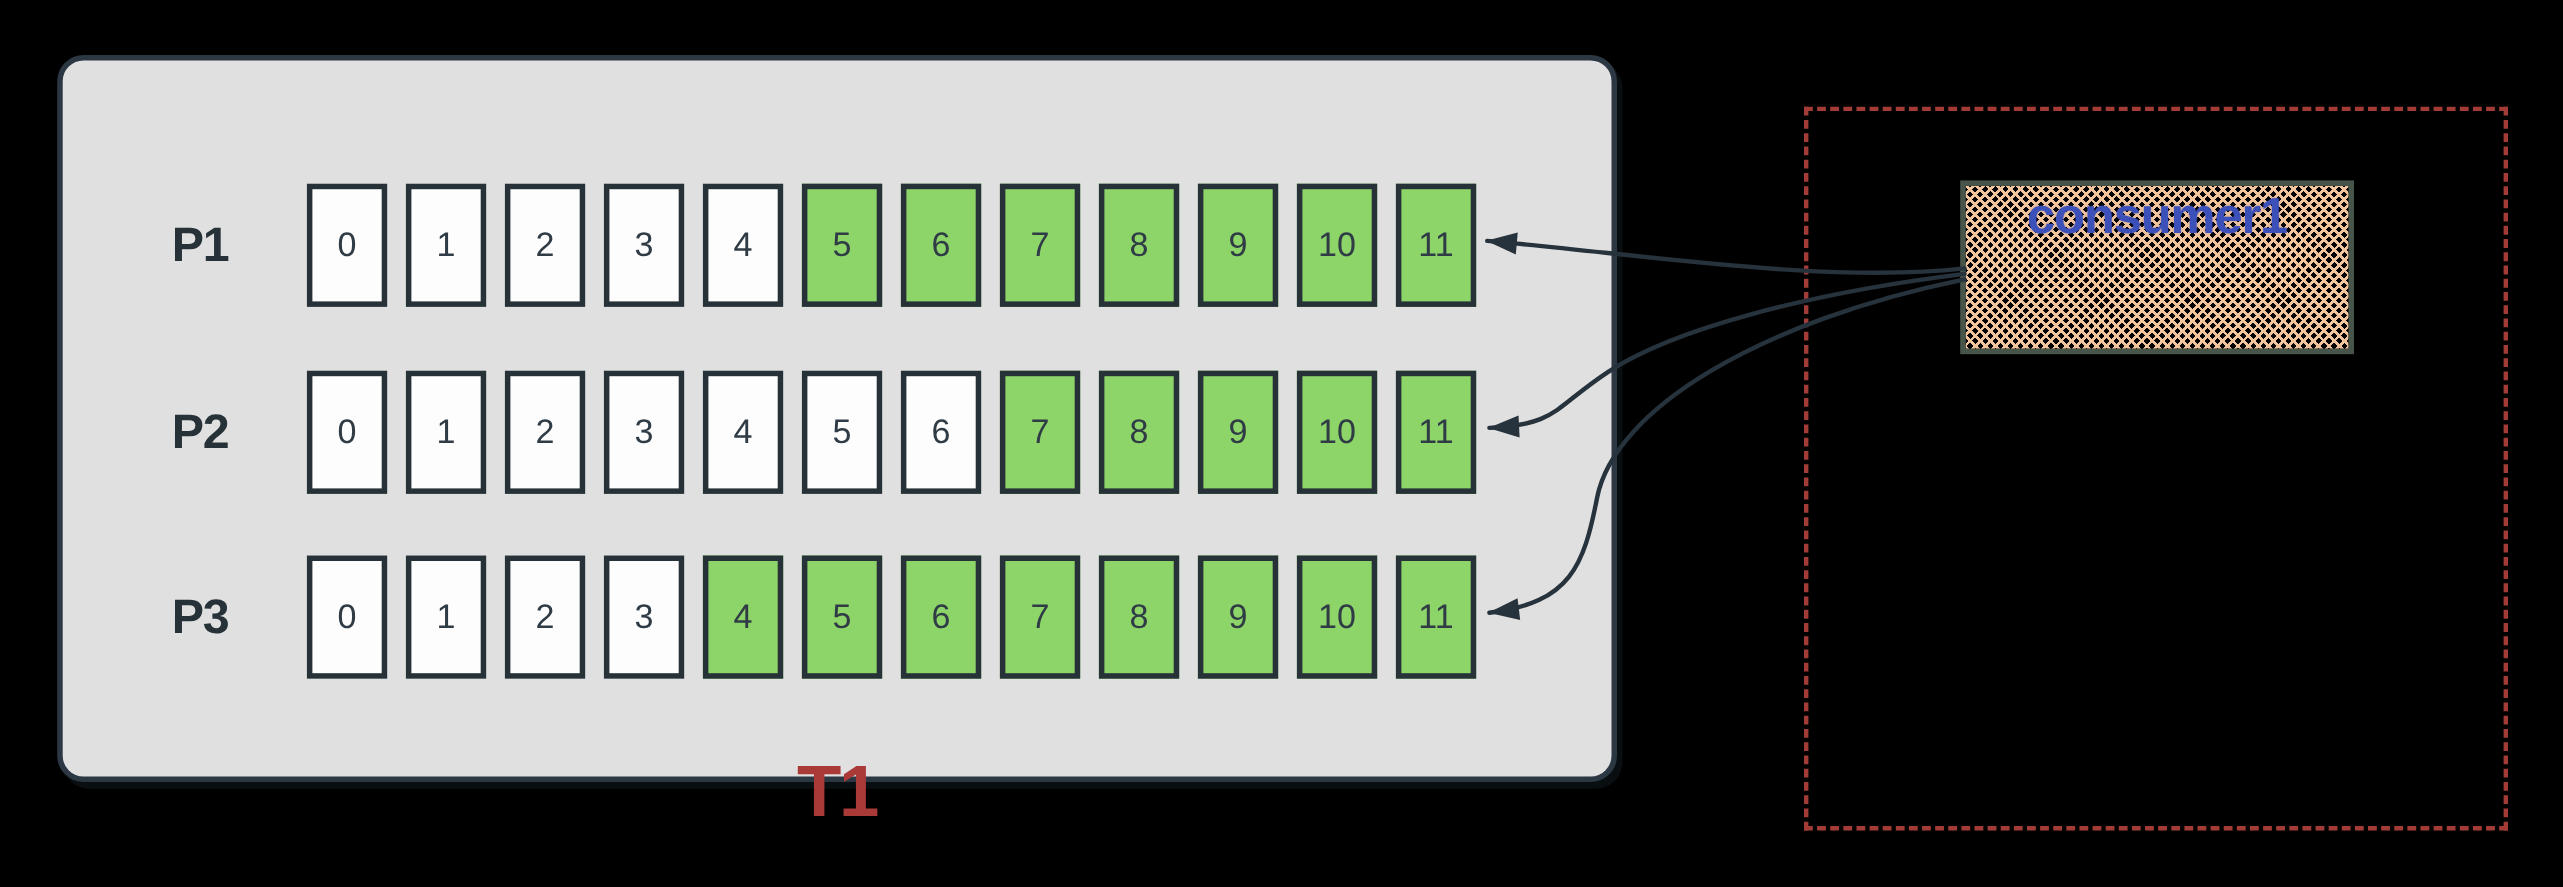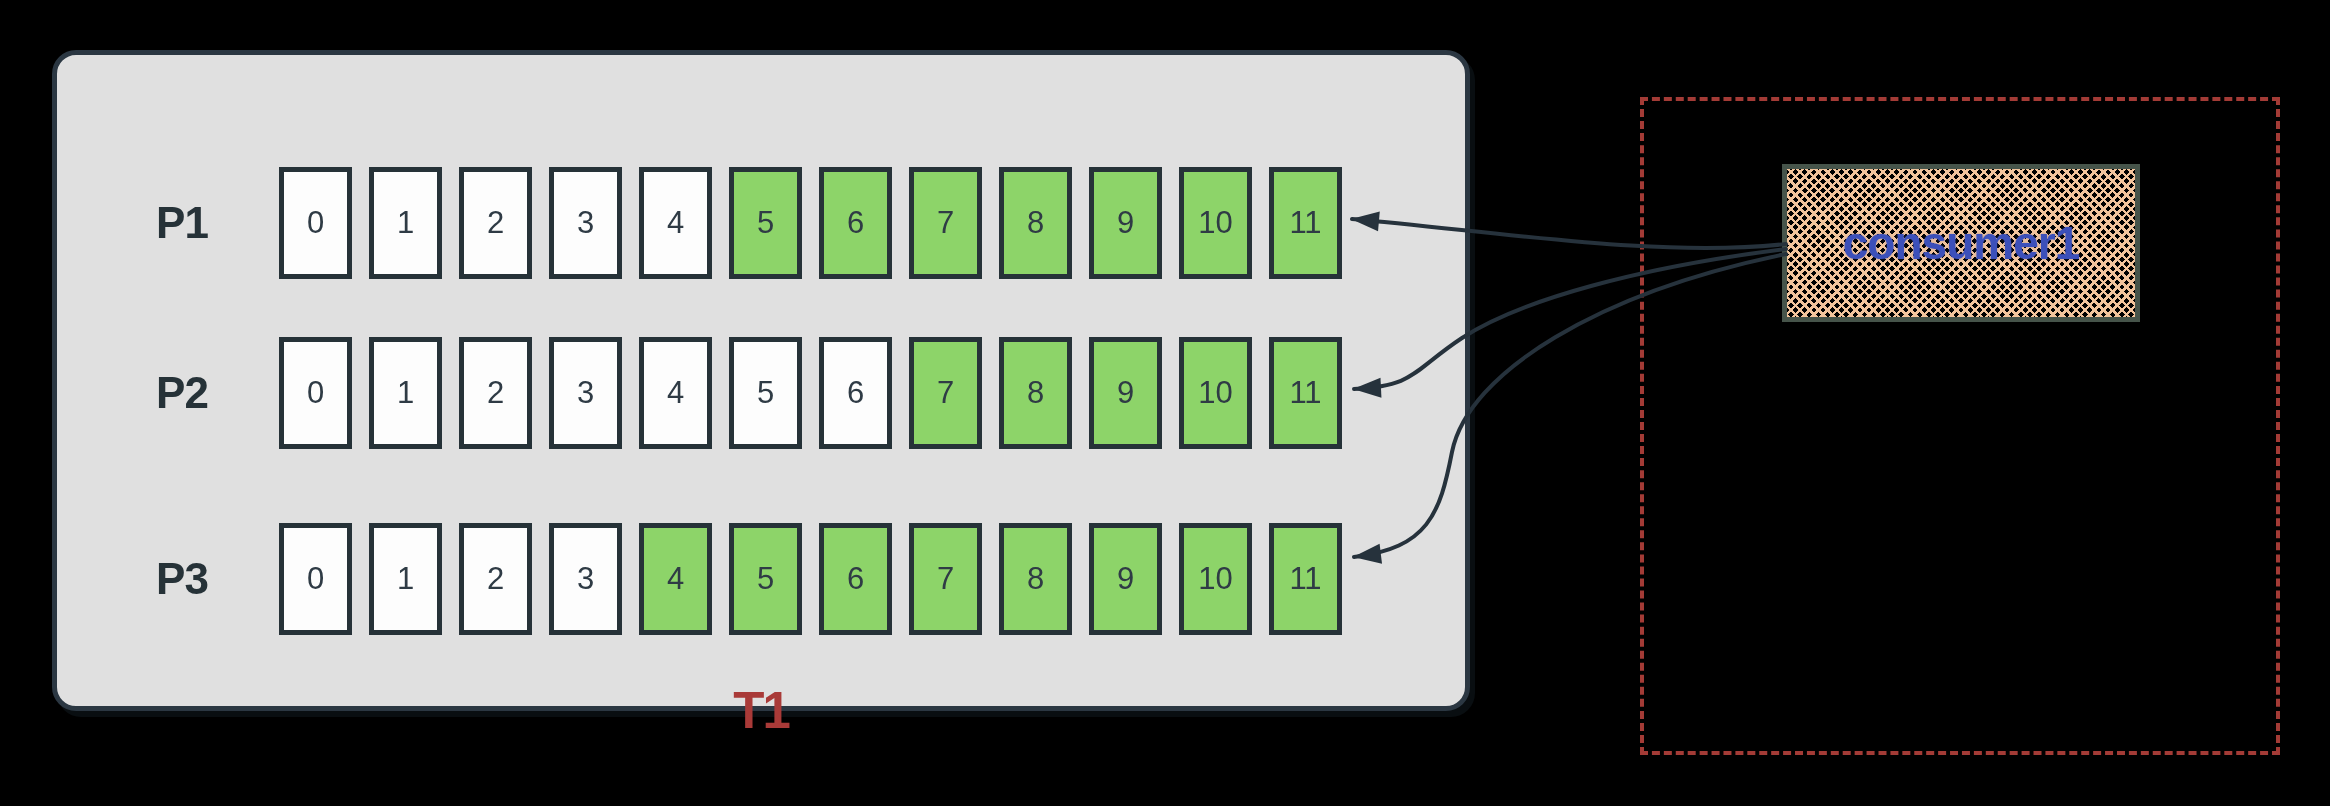--- a/index.html
+++ b/index.html
@@ -44,32 +44,32 @@
     width:73px;height:100%;
     border:5px solid var(--cell-border);
     background:var(--cell-white);
     display:flex;align-items:center;justify-content:center;
     font-size:31px;font-weight:300;color:var(--num);
     font-stretch:condensed;
   }
   .cell.consumed{background:var(--cell-green);}
   .topic-title{
     position:absolute;left:0;right:0;top:626px;text-align:center;
-    font-size:51px;font-weight:bold;color:var(--t1);letter-spacing:-2px;
+    font-size:66px;font-weight:bold;color:var(--t1);letter-spacing:-2px;
   }
 
   
   .consumer-group-box{
     position:absolute;left:1640px;top:97px;width:640px;height:658px;
     border:4px dashed var(--red);
   }
   .consumer-box{
     position:absolute;left:1782px;top:164px;width:358px;height:158px;
     border:5px solid var(--consumer-border);
-    display:flex;align-items:center;justify-content:center;
+    display:flex;justify-content:center;
     background:
       repeating-linear-gradient(45deg,  var(--hatch) 0 2.5px, transparent 2.5px 6.5px),
       repeating-linear-gradient(-45deg, var(--hatch) 0 2.5px, transparent 2.5px 6.5px);
   }
   .consumer-label{
     font-size:46px;font-weight:bold;color:var(--consumer-text);
     letter-spacing:-1px;
     text-shadow:0 0 3px rgba(60,80,186,0.35);
   }
 
@@ -111,21 +111,21 @@
             <div class="cell">4</div>
             <div class="cell">5</div>
             <div class="cell">6</div>
             <div class="cell consumed">7</div>
             <div class="cell consumed">8</div>
             <div class="cell consumed">9</div>
             <div class="cell consumed">10</div>
             <div class="cell consumed">11</div>
           </div>
         </div>
-        <div class="partition-row" style="top: 468px;">
+        <div class="partition-row" style="top: 450px;">
           <div class="p-label">P3</div>
           <div class="cells">
             <div class="cell">0</div>
             <div class="cell">1</div>
             <div class="cell">2</div>
             <div class="cell">3</div>
             <div class="cell consumed">4</div>
             <div class="cell consumed">5</div>
             <div class="cell consumed">6</div>
             <div class="cell consumed">7</div>

